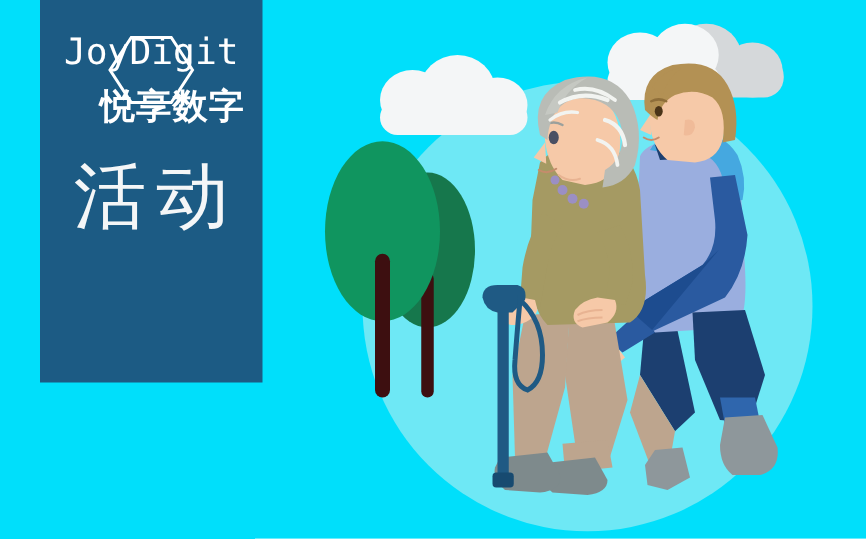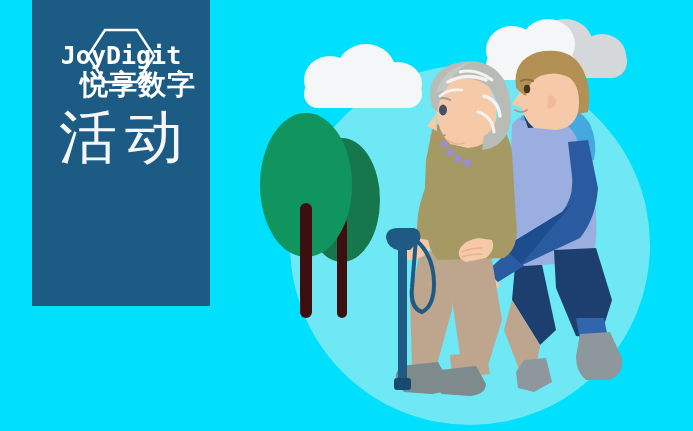--- a/index.html
+++ b/index.html
@@ -39,27 +39,27 @@
   }
   #logo-hex {
     position: absolute;
     left: 50%;
     top: 2px;
     transform: translateX(-50%);
   }
   #logo-wordmark {
     position: absolute;
     left: 0;
-    top: 16px;
+    top: 1px;
     width: 150px;
     text-align: center;
     color: #ffffff;
     font-family: "DejaVu Sans Mono", monospace;
-    font-size: 25px;
-    font-weight: bold;
+    font-size: 29px;
+    font-weight: normal;
     letter-spacing: 0px;
     line-height: 28px;
   }
   #logo-subtitle {
     position: absolute;
     left: 0;
     top: 46px;
     width: 150px;
     text-align: right;
     color: #ffffff;
@@ -73,21 +73,21 @@
     color: #f4f6f7;
     font-family: "DejaVu Sans", sans-serif;
     font-size: 58px;
     font-weight: normal;
     letter-spacing: 8px;
     line-height: 70px;
     text-indent: 8px;
     text-align: center;
     width: 178px;
   }
-  #headline-1 { }
+  #headline-1 { margin-top: 20px; }
   #headline-2 { margin-top: 0px; }
 
   
   #illustration {
     position: absolute;
     left: 0;
     top: 0;
     width: 693px;
     height: 431px;
   }

